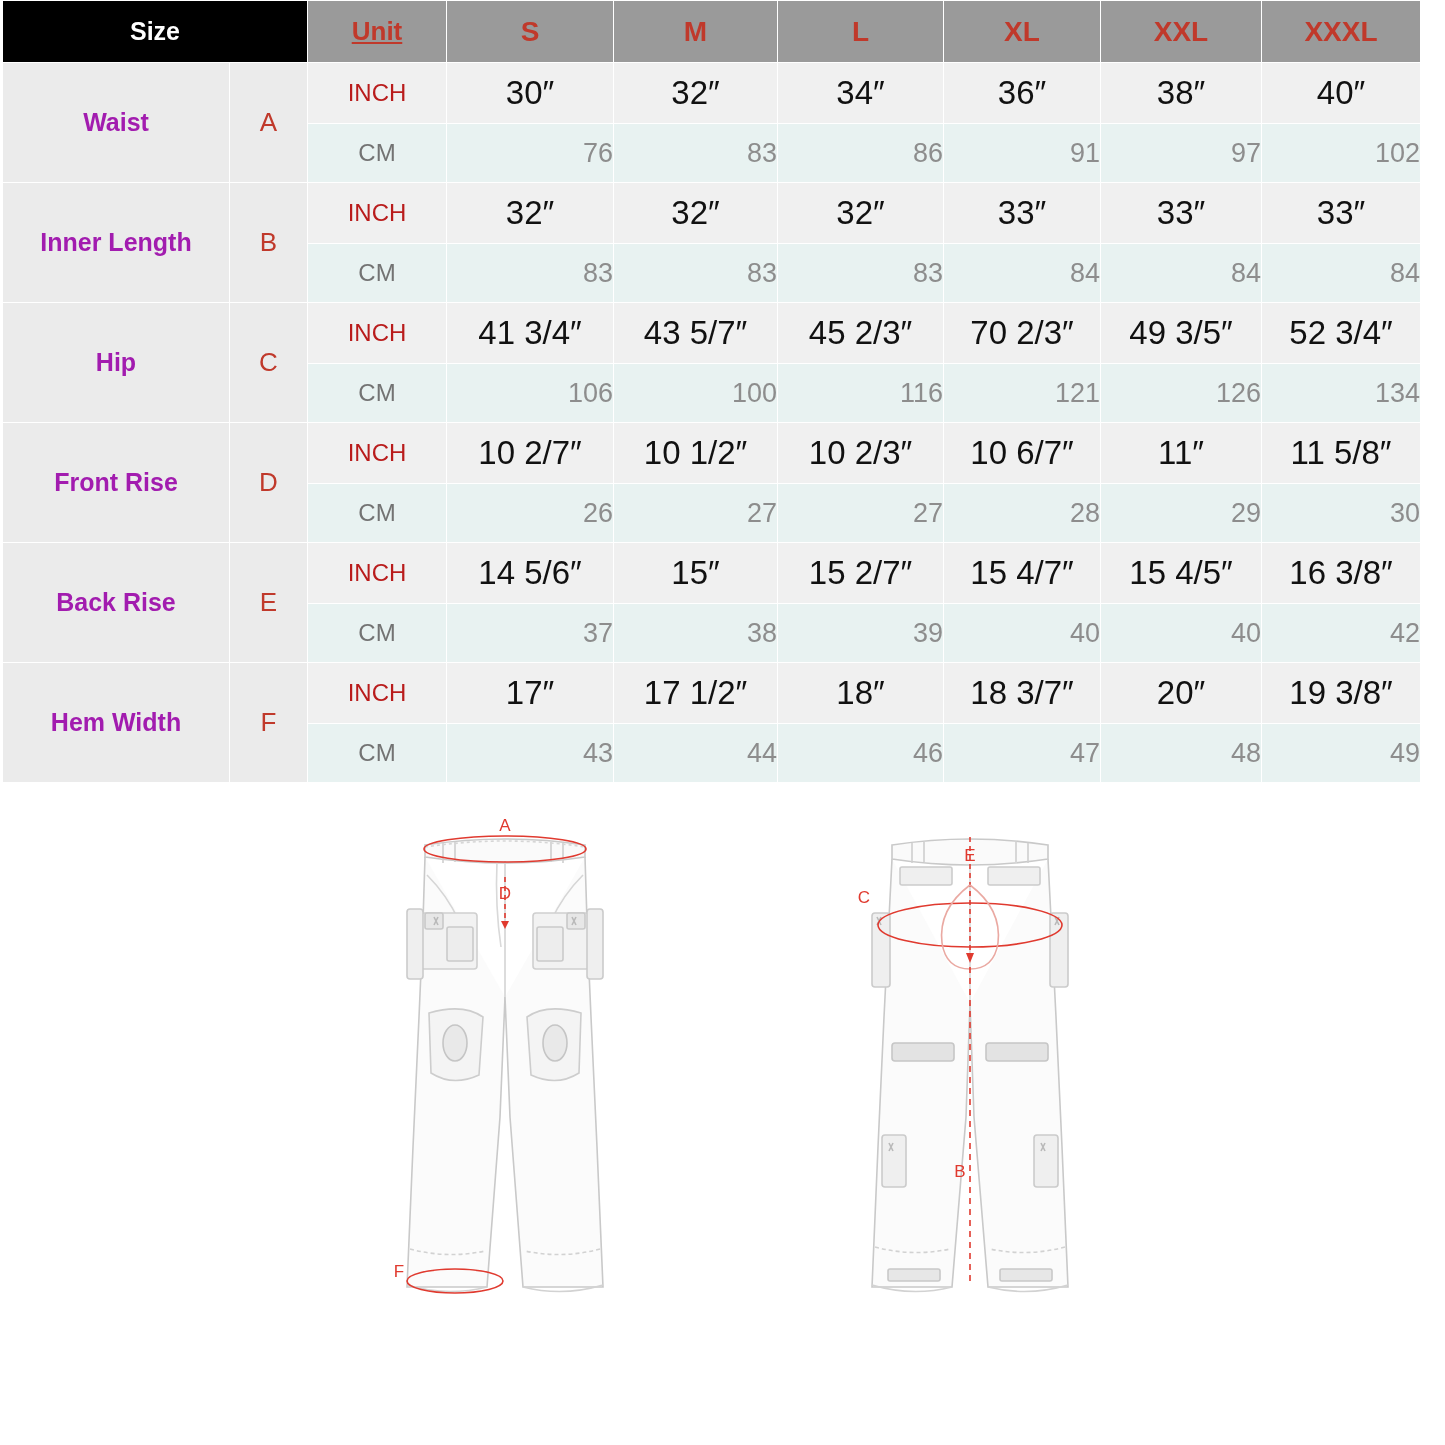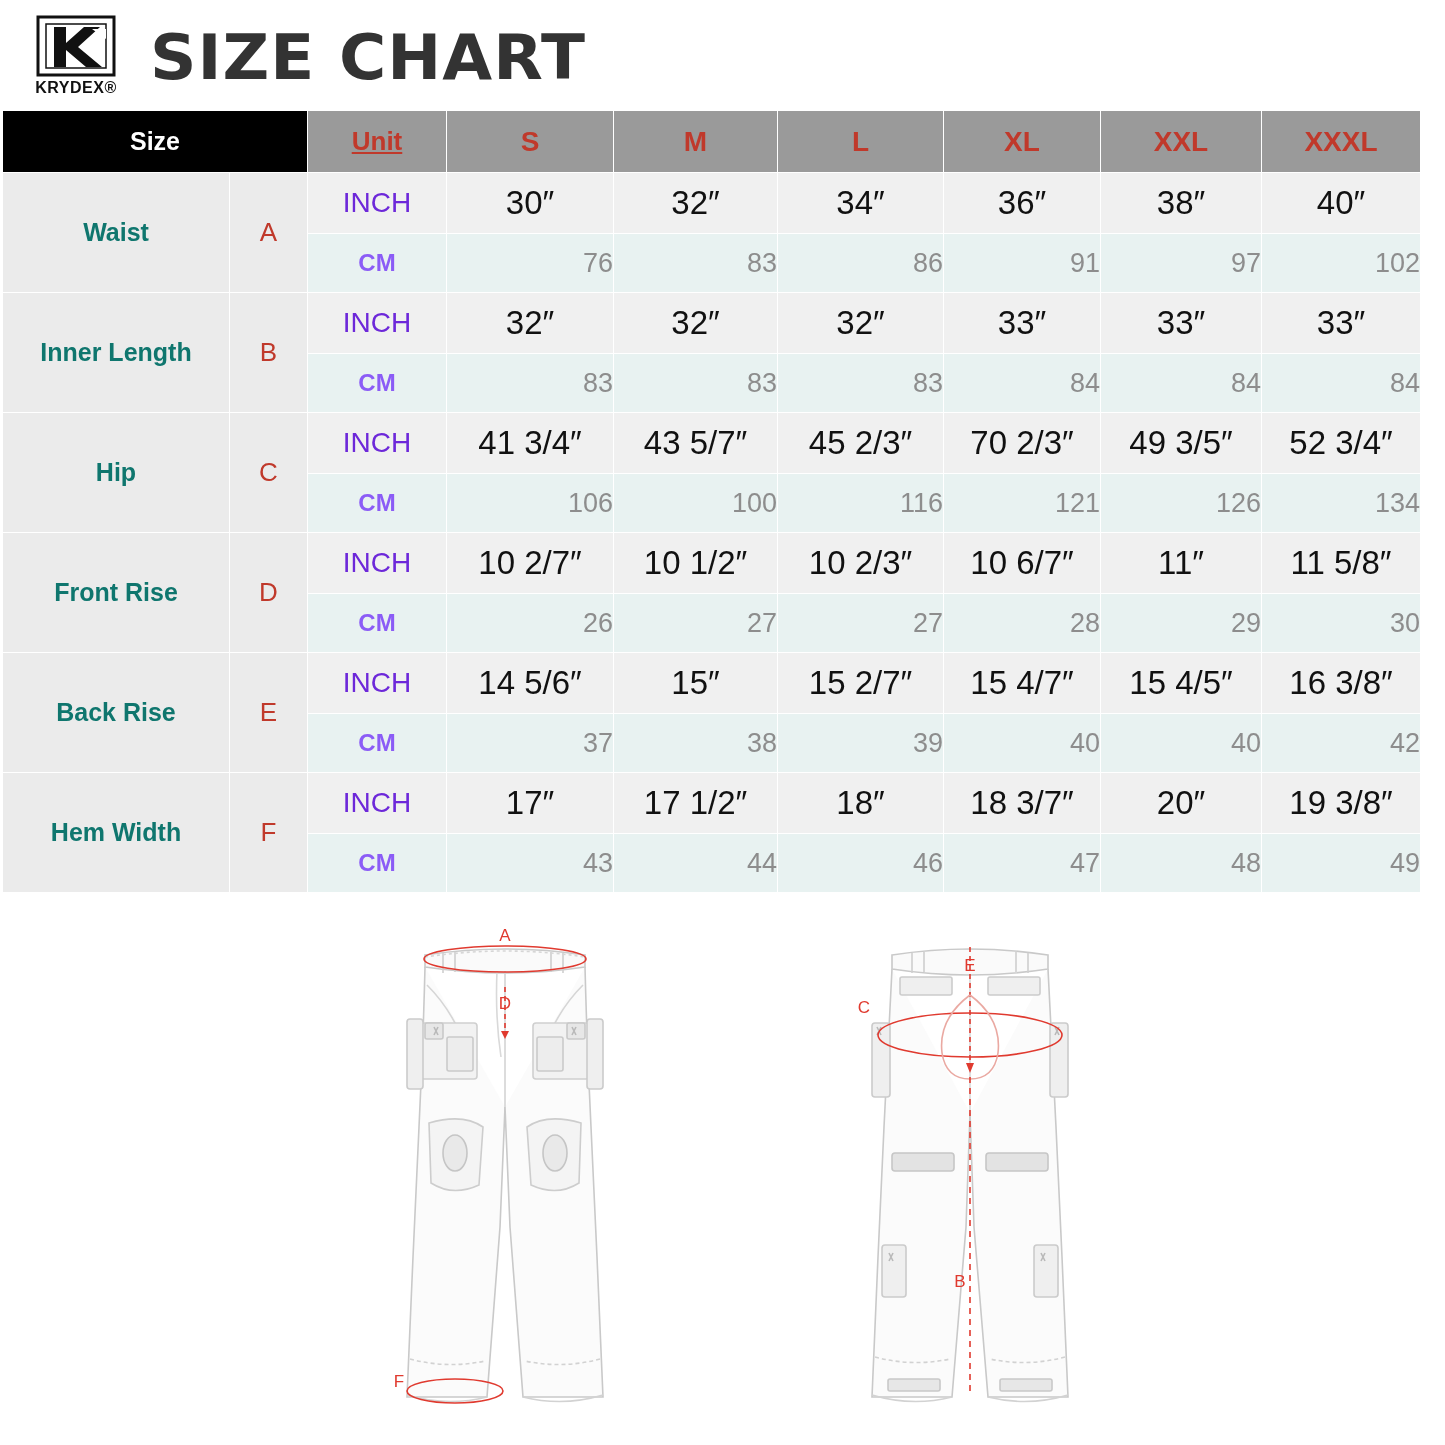--- a/index.html
+++ b/index.html
@@ -47,34 +47,34 @@
   .hdr-unit {
     background: #9a9a9a; color: #c0392b; font-size: 26px; font-weight: bold;
     text-align: center;
     text-decoration: underline;
   }
   .hdr-sz {
     background: #9a9a9a; color: #c0392b; font-size: 28px; font-weight: bold;
     text-align: center;
   }
   .rowname {
-    background: #ebebeb; color: #0f766e; font-size: 25px; font-weight: bold;
+    background: #ebebeb; color: #a21caf; font-size: 25px; font-weight: bold;
     text-align: center; vertical-align: middle;
   }
   .rowletter {
     background: #ebebeb; color: #c0392b; font-size: 26px;
     text-align: center; vertical-align: middle;
   }
   .unit-inch {
-    background: #f0f0f0; color: #6d28d9; font-size: 28px;
+    background: #f0f0f0; color: #b91c1c; font-size: 24px;
     text-align: center; height: 61px;
   }
   .unit-cm {
-    background: #e8f2f1; color: #8b5cf6; font-size: 24px;
-    text-align: center; height: 59px; font-weight: bold;
+    background: #e8f2f1; color: #737373; font-size: 24px;
+    text-align: center; height: 59px;
   }
   .val-inch {
     background: #f0f0f0; color: #111; font-size: 33px;
     text-align: center;
   }
   .val-cm {
     background: #e8f2f1; color: #8d8d8d; font-size: 27px;
     text-align: right;
   }
 
@@ -87,34 +87,20 @@
   }
   .diagrams svg { display: block; }
   .diag-left { position: absolute; left: 355px; top: 0; }
   .diag-right { position: absolute; left: 820px; top: 0; }
 </style>
 </head>
 <body>
 
 <div class="page">
 
-  <div class="header">
-    <div class="logo">
-      <div class="logo-mark">
-        <svg width="80" height="62" viewBox="0 0 80 62">
-          <polygon points="2,2 78,2 78,60 2,60" fill="none" stroke="#111" stroke-width="3"></polygon>
-          <polygon points="10,9 70,9 70,53 10,53" fill="none" stroke="#111" stroke-width="1.5"></polygon>
-          <path d="M18 12 L30 12 L30 28 L48 12 L64 12 L42 32 L66 52 L50 52 L30 35 L30 52 L18 52 Z" fill="#111"></path>
-          <path d="M56 14 L70 14 L70 24 Z" fill="#fff"></path>
-        </svg>
-      </div>
-      <div class="logo-brand">KRYDEX®</div>
-    </div>
-    <div class="title">SIZE CHART</div>
-  </div>
 
   <table class="chart">
     <colgroup>
       <col style="width:227px">
       <col style="width:78px">
       <col style="width:139px">
       <col style="width:167px">
       <col style="width:164px">
       <col style="width:166px">
       <col style="width:157px">

